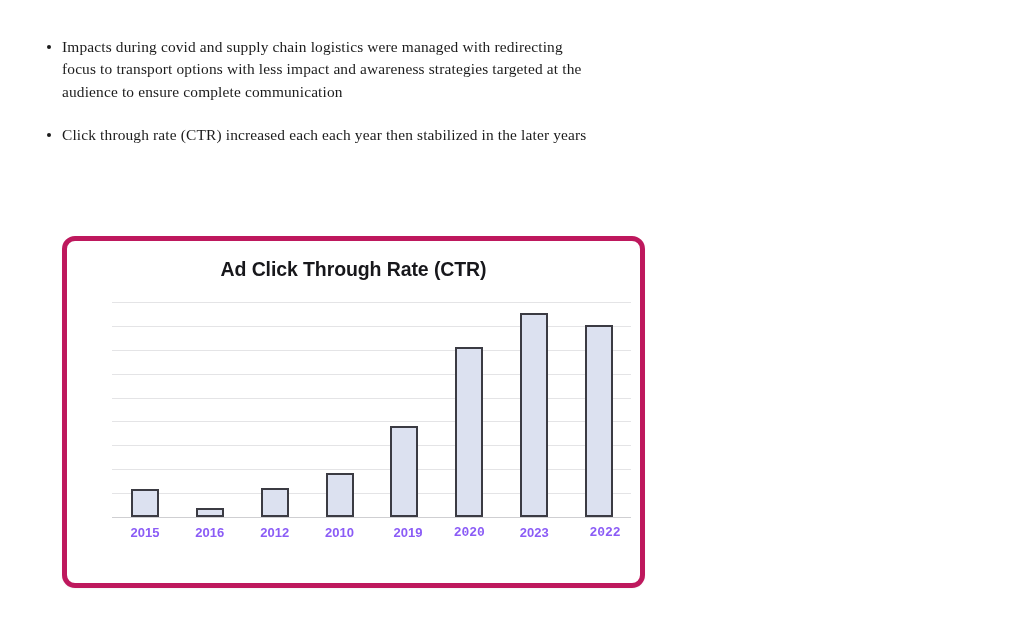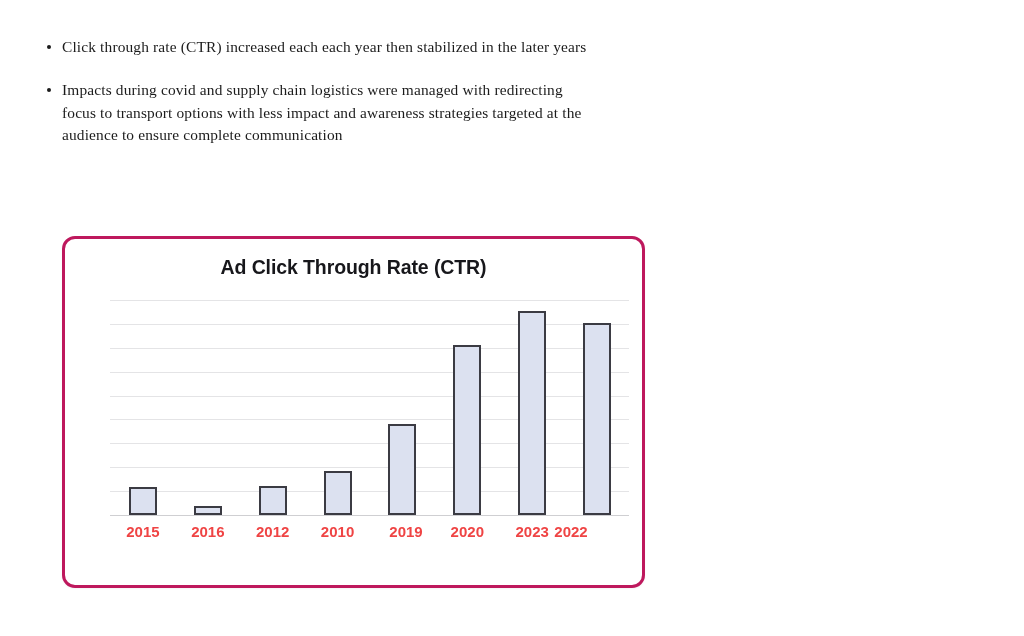--- a/index.html
+++ b/index.html
@@ -45,21 +45,21 @@
 
   
   .chart-card {
     position: absolute;
     left: 62px;
     top: 236px;
     width: 583px;
     height: 352px;
     box-sizing: border-box;
     background: #ffffff;
-    border: 3px solid #be185d;
+    border: 5px solid #be185d;
     border-radius: 13px;
     box-shadow: 0 1px 2px rgba(0,0,0,0.045);
   }
   .chart-title {
     position: absolute;
     left: 0;
     right: 0;
     top: 17px;
     text-align: center;
     font-family: "Liberation Sans", "DejaVu Sans", sans-serif;
@@ -112,35 +112,35 @@
     width: 519px;
     height: 22px;
   }
   .xlabel {
     position: absolute;
     top: 0;
     width: 60px;
     text-align: center;
     font-family: "Liberation Sans", "DejaVu Sans", sans-serif;
     font-weight: bold;
-    font-size: 15px;
-    color: #ef4444;
+    font-size: 13px;
+    color: #8b5cf6;
   }
 </style>
 </head>
 <body>
 
 <div class="bullets">
   <div class="bullet-item">
     <span class="bullet-dot"></span>
-    <span>Click through rate (CTR) increased each each year then stabilized in the later years</span>
+    <span>Impacts during covid and supply chain logistics were managed with redirecting focus to transport options with less impact and awareness strategies targeted at the audience to ensure complete communication</span>
   </div>
   <div class="bullet-item">
     <span class="bullet-dot"></span>
-    <span>Impacts during covid and supply chain logistics were managed with redirecting focus to transport options with less impact and awareness strategies targeted at the audience to ensure complete communication</span>
+    <span>Click through rate (CTR) increased each each year then stabilized in the later years</span>
   </div>
 </div>
 
 <div class="chart-card">
 
   <div class="chart-title">Ad Click Through Rate (CTR)</div>
 
   <div class="plot">
     <div id="gridlines">
         <div class="gridline" style="top: 0px;"></div>
@@ -165,18 +165,18 @@
         <div class="bar" title="2022: 8.95" style="left: 473.062px; height: 192.425px; background: rgb(220, 225, 240); border-color: rgb(59, 59, 67);"></div>
       </div>
   </div>
 
   <div class="xlabels" id="xlabels">
       <div class="xlabel" style="left: 2.9375px;">2015</div>
       <div class="xlabel" style="left: 67.8125px;">2016</div>
       <div class="xlabel" style="left: 132.688px;">2012</div>
       <div class="xlabel" style="left: 197.562px;">2010</div>
       <div class="xlabel" style="left: 266px;">2019</div>
-      <div class="xlabel" style="left: 327.312px;">2020</div>
+      <div class="xlabel" style="left: 327.312px; font-family: Liberation Mono, monospace;">2020</div>
       <div class="xlabel" style="left: 392.188px;">2023</div>
-      <div class="xlabel" style="left: 431px;">2022</div>
+      <div class="xlabel" style="left: 463px; font-family: Liberation Mono, monospace;">2022</div>
     </div>
 
 </div>
 
 </body></html>

